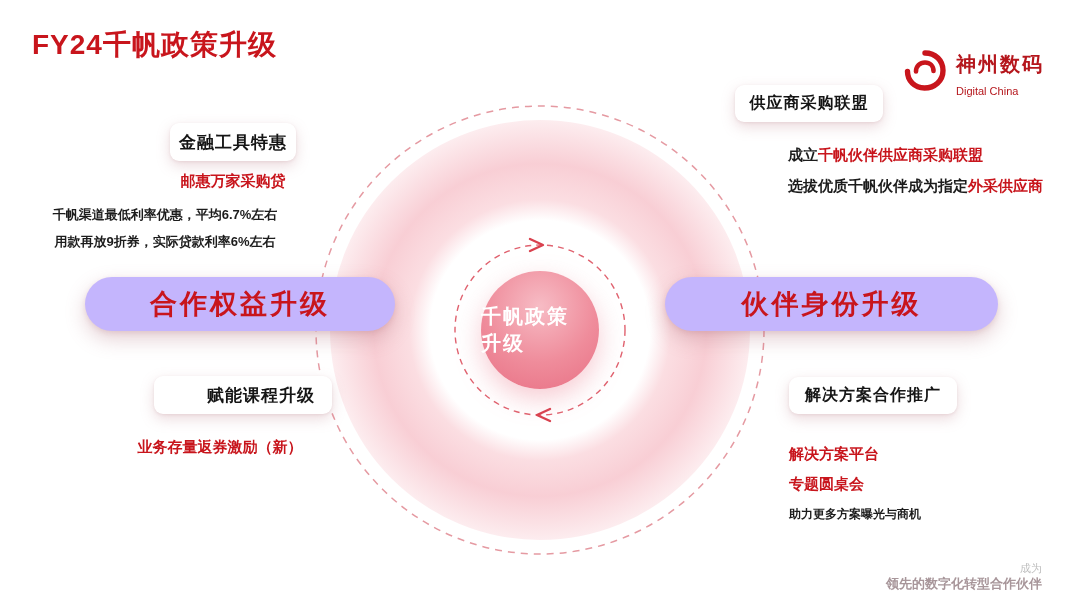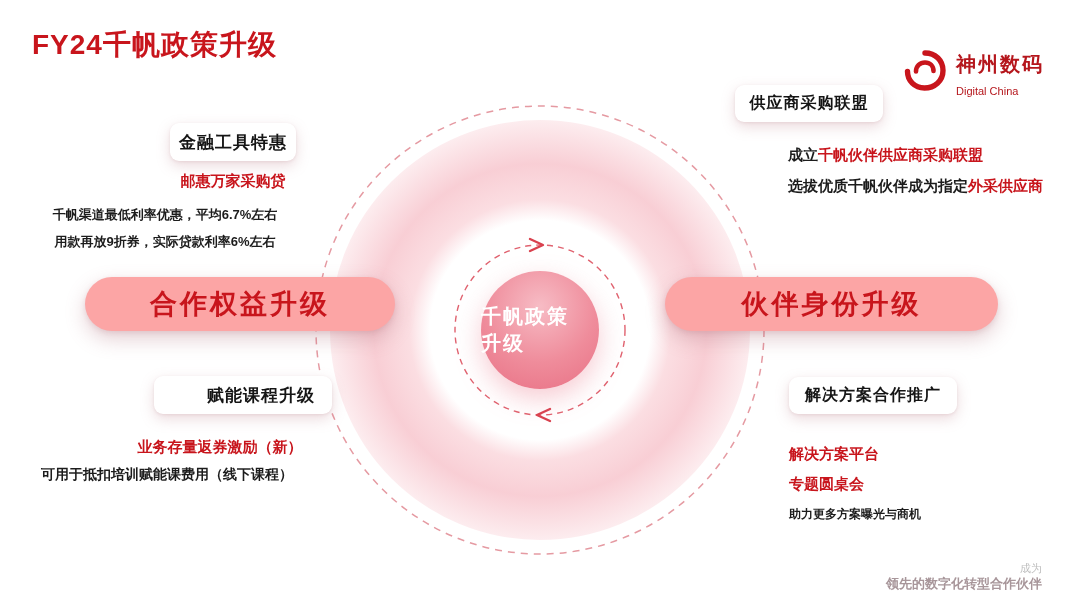--- a/index.html
+++ b/index.html
@@ -28,21 +28,21 @@
   .center-circle{position:absolute;left:481px;top:271px;width:118px;height:118px;border-radius:50%;
     background:radial-gradient(circle at 50% 30%, #f7bcc5 0%, #ef8c9b 55%, #e87084 100%);
     box-shadow:0 10px 26px rgba(233,120,140,0.38);
     display:flex;flex-direction:column;align-items:flex-start;justify-content:center;gap:0;}
   .center-circle .cline{font-size:20px;font-weight:700;color:#ffffff;letter-spacing:2px;}
 
   
   .card{position:absolute;background:#ffffff;border-radius:9px;display:flex;align-items:center;justify-content:center;
     box-shadow:0 5px 14px rgba(185,125,135,0.28), 0 1px 3px rgba(185,125,135,0.18);
     font-weight:800;color:#151515;font-size:17px;letter-spacing:1px;}
-  .card-big{position:absolute;background:#fca5a5;border-radius:27px;display:flex;align-items:center;justify-content:center;
+  .card-big{position:absolute;background:#c4b5fd;border-radius:27px;display:flex;align-items:center;justify-content:center;
     box-shadow:0 8px 20px rgba(175,110,120,0.32), 0 2px 5px rgba(175,110,120,0.18);
     font-weight:800;color:#c8151c;font-size:27px;letter-spacing:3px;}
 
   .red-bold{color:#c8151c;font-weight:800;}
   .dark{color:#1c1c1c;font-weight:600;}
 
   
   .l-highlight{position:absolute;left:170px;top:172px;width:126px;text-align:center;font-size:15px;}
   .l-lines{position:absolute;left:26px;top:201px;width:278px;text-align:center;font-size:13px;line-height:27px;}
   .l2-highlight{position:absolute;left:110px;top:438px;width:220px;text-align:center;font-size:15px;}
@@ -98,21 +98,20 @@
     <div>千帆渠道最低利率优惠，平均6.7%左右</div>
     <div>用款再放9折券，实际贷款利率6%左右</div>
   </div>
 
   <div class="card-big" style="left:85px;top:277px;width:310px;height:54px;">合作权益升级</div>
 
   <div class="card" style="left:154px;top:376px;width:142px;height:38px;padding-left:36px;">赋能课程升级</div>
 
   <div class="l2-highlight red-bold">业务存量返券激励（新）</div>
 
-  <div class="l2-line dark">可用于抵扣培训赋能课费用（线下课程）</div>
 
   <div class="card" style="left:735px;top:85px;width:148px;height:37px;font-size:16px;">供应商采购联盟</div>
 
   <div class="r-lines">
     <div>
       <span class="dark">成立</span><span class="red-bold">千帆伙伴供应商采购联盟</span><span class="dark"></span>
     </div>
     <div>
       <span class="dark">选拔优质千帆伙伴成为指定</span><span class="red-bold">外采供应商</span><span class="dark"></span>
     </div>

